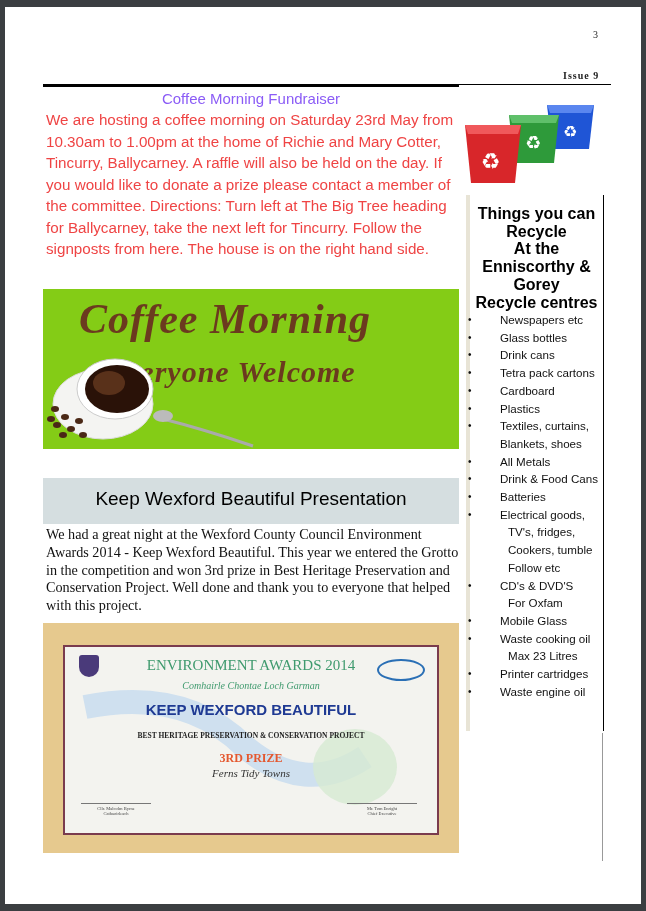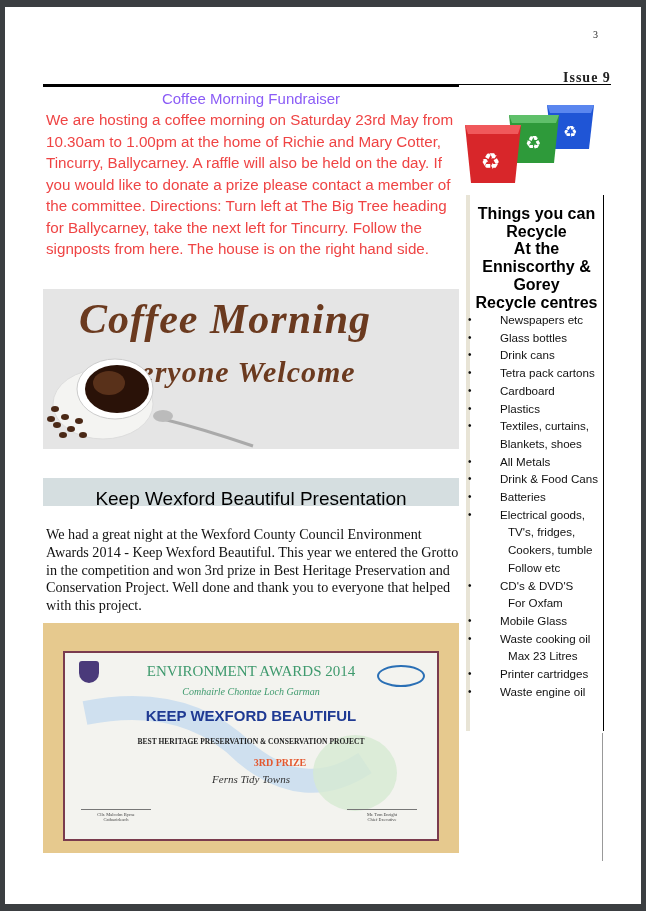--- a/index.html
+++ b/index.html
@@ -5,33 +5,33 @@
   html, body { margin:0; padding:0; }
   body {
     width:646px; height:911px; background:#3b3e41; position:relative; overflow:hidden;
     font-family:"Liberation Sans", sans-serif;
   }
   .page {
     position:absolute; left:5px; top:7px; width:636px; height:897px; background:#ffffff;
   }
   .abs { position:absolute; }
   .page-num { left:588px; top:22px; font-family:"Liberation Serif", serif; font-size:10px; color:#222; }
-  .issue { left:558px; top:63px; font-family:"Liberation Serif", serif; font-size:14px; font-weight:bold; letter-spacing:1px; color:#222; }
+  .issue { left:558px; top:63px; font-family:"Liberation Serif", serif; font-size:10px; font-weight:bold; letter-spacing:1px; color:#222; }
   .rule-thick { left:38px; top:77px; width:416px; height:3px; background:#000; }
   .rule-thin { left:454px; top:77px; width:152px; height:1px; background:#000; }
 
   .cm-title { left:38px; top:83px; width:416px; text-align:center; font-size:15px; color:#8b5cf6; }
   .cm-body { left:41px; top:102px; width:416px; font-size:15.2px; line-height:21.5px; color:#ef4444; }
   .cm-body p { margin:0; }
 
-  .cm-banner { left:38px; top:282px; width:416px; height:160px; background:#e5e5e5; overflow:hidden; }
+  .cm-banner { left:38px; top:282px; width:416px; height:160px; background:#84cc16; overflow:hidden; }
   .cm-banner .t1 { position:absolute; left:36px; top:6px; font-family:"Liberation Serif", serif; font-style:italic; font-weight:bold; font-size:42px; color:#6b3a1f; letter-spacing:1px; }
   .cm-banner .t2 { position:absolute; left:62px; top:66px; font-family:"Liberation Serif", serif; font-style:italic; font-weight:bold; font-size:30px; color:#6b3a1f; letter-spacing:1px; }
 
-  .kwb-bar { left:38px; top:471px; width:416px; height:28px; background:#d5dee0; }
+  .kwb-bar { left:38px; top:471px; width:416px; height:46px; background:#d5dee0; }
   .kwb-title { position:absolute; left:0; top:10px; width:416px; text-align:center; font-size:19px; color:#000; }
   .kwb-body { left:41px; top:519px; width:416px; font-family:"Liberation Serif", serif; font-size:14.2px; line-height:17.8px; color:#111; }
   .kwb-body p { margin:0; }
 
   .cert { left:38px; top:616px; width:416px; height:230px; background:#e6c98e; }
 
   .bins { left:454px; top:84px; width:153px; height:100px; background:#fff; }
   .side-box { left:461px; top:188px; width:133px; height:536px; border-right:1px solid #000; border-left:4px solid #e8e4d6; }
   .side-head { position:absolute; left:0; top:10px; width:133px; text-align:center; font-size:16px; font-weight:bold; line-height:17.7px; color:#000; }
   .side-list { position:absolute; left:0; top:116px; width:140px; margin:0; padding:0; list-style:none; font-size:11.6px; line-height:17.7px; color:#111; }
@@ -81,32 +81,32 @@
   </div>
 
   <div class="abs kwb-bar">
     <div class="kwb-title">Keep Wexford Beautiful Presentation</div>
   </div>
   <div class="abs kwb-body">
     <p>We had a great night at the Wexford County Council Environment Awards 2014 - Keep Wexford Beautiful. This year we entered the Grotto in the competition and won 3rd prize in Best Heritage Preservation and Conservation Project. Well done and thank you to everyone that helped with this project.</p>
   </div>
 
   <div class="abs cert">
-    <div style="position:absolute;left:20px;top:28px;width:376px;height:190px;background:#f3f3ef;border:2px solid #7a3b4e;box-sizing:border-box;">
+    <div style="position:absolute;left:20px;top:22px;width:376px;height:190px;background:#f3f3ef;border:2px solid #7a3b4e;box-sizing:border-box;">
       <svg width="372" height="186" style="position:absolute;left:0;top:0">
         <path d="M20 60 Q120 40 180 100 Q240 150 300 110" stroke="#cfe0ef" stroke-width="24" fill="none"></path>
         <ellipse cx="290" cy="120" rx="42" ry="38" fill="#d6ead2" opacity="0.8"></ellipse>
       </svg>
       <div style="position:absolute;left:14px;top:8px;width:20px;height:22px;background:#4a3a7a;border-radius:3px 3px 10px 10px;"></div>
       <div style="position:absolute;left:312px;top:12px;width:44px;height:18px;border-radius:50%;border:2px solid #2a6fb5;"></div>
       <div style="position:absolute;left:0;top:10px;width:372px;text-align:center;font-family:'Liberation Serif',serif;font-size:15px;color:#3f9a6e;">ENVIRONMENT AWARDS 2014</div>
       <div style="position:absolute;left:0;top:33px;width:372px;text-align:center;font-family:'Liberation Serif',serif;font-style:italic;font-size:10px;color:#3f9a6e;">Comhairle Chontae Loch Garman</div>
       <div style="position:absolute;left:0;top:84px;width:372px;text-align:center;font-family:'Liberation Serif',serif;font-size:7.5px;font-weight:bold;color:#222;">BEST HERITAGE PRESERVATION &amp; CONSERVATION PROJECT</div>
       <div style="position:absolute;left:0;top:54px;width:372px;text-align:center;font-size:15px;font-weight:bold;color:#1f3a93;">KEEP WEXFORD BEAUTIFUL</div>
-      <div style="position:absolute;left:0;top:104px;width:372px;text-align:center;font-family:'Liberation Serif',serif;font-size:10px;font-weight:bold;color:#e4572e;margin-left:29px;">3RD PRIZE</div>
+      <div style="position:absolute;left:0;top:104px;width:372px;text-align:center;font-family:'Liberation Serif',serif;font-size:12px;font-weight:bold;color:#e4572e;">3RD PRIZE</div>
       <div style="position:absolute;left:0;top:120px;width:372px;text-align:center;font-family:'Liberation Serif',serif;font-style:italic;font-size:11px;color:#333;">Ferns Tidy Towns</div>
       <div style="position:absolute;left:16px;top:156px;width:70px;text-align:center;font-family:'Liberation Serif',serif;font-size:4.5px;color:#444;border-top:1px solid #777;padding-top:2px;">
         <div>Cllr. Malcolm Byrne</div>
         <div>Cathaoirleach</div>
       </div>
       <div style="position:absolute;left:282px;top:156px;width:70px;text-align:center;font-family:'Liberation Serif',serif;font-size:4.5px;color:#444;border-top:1px solid #777;padding-top:2px;">
         <div>Mr. Tom Enright</div>
         <div>Chief Executive</div>
       </div>
     </div>

